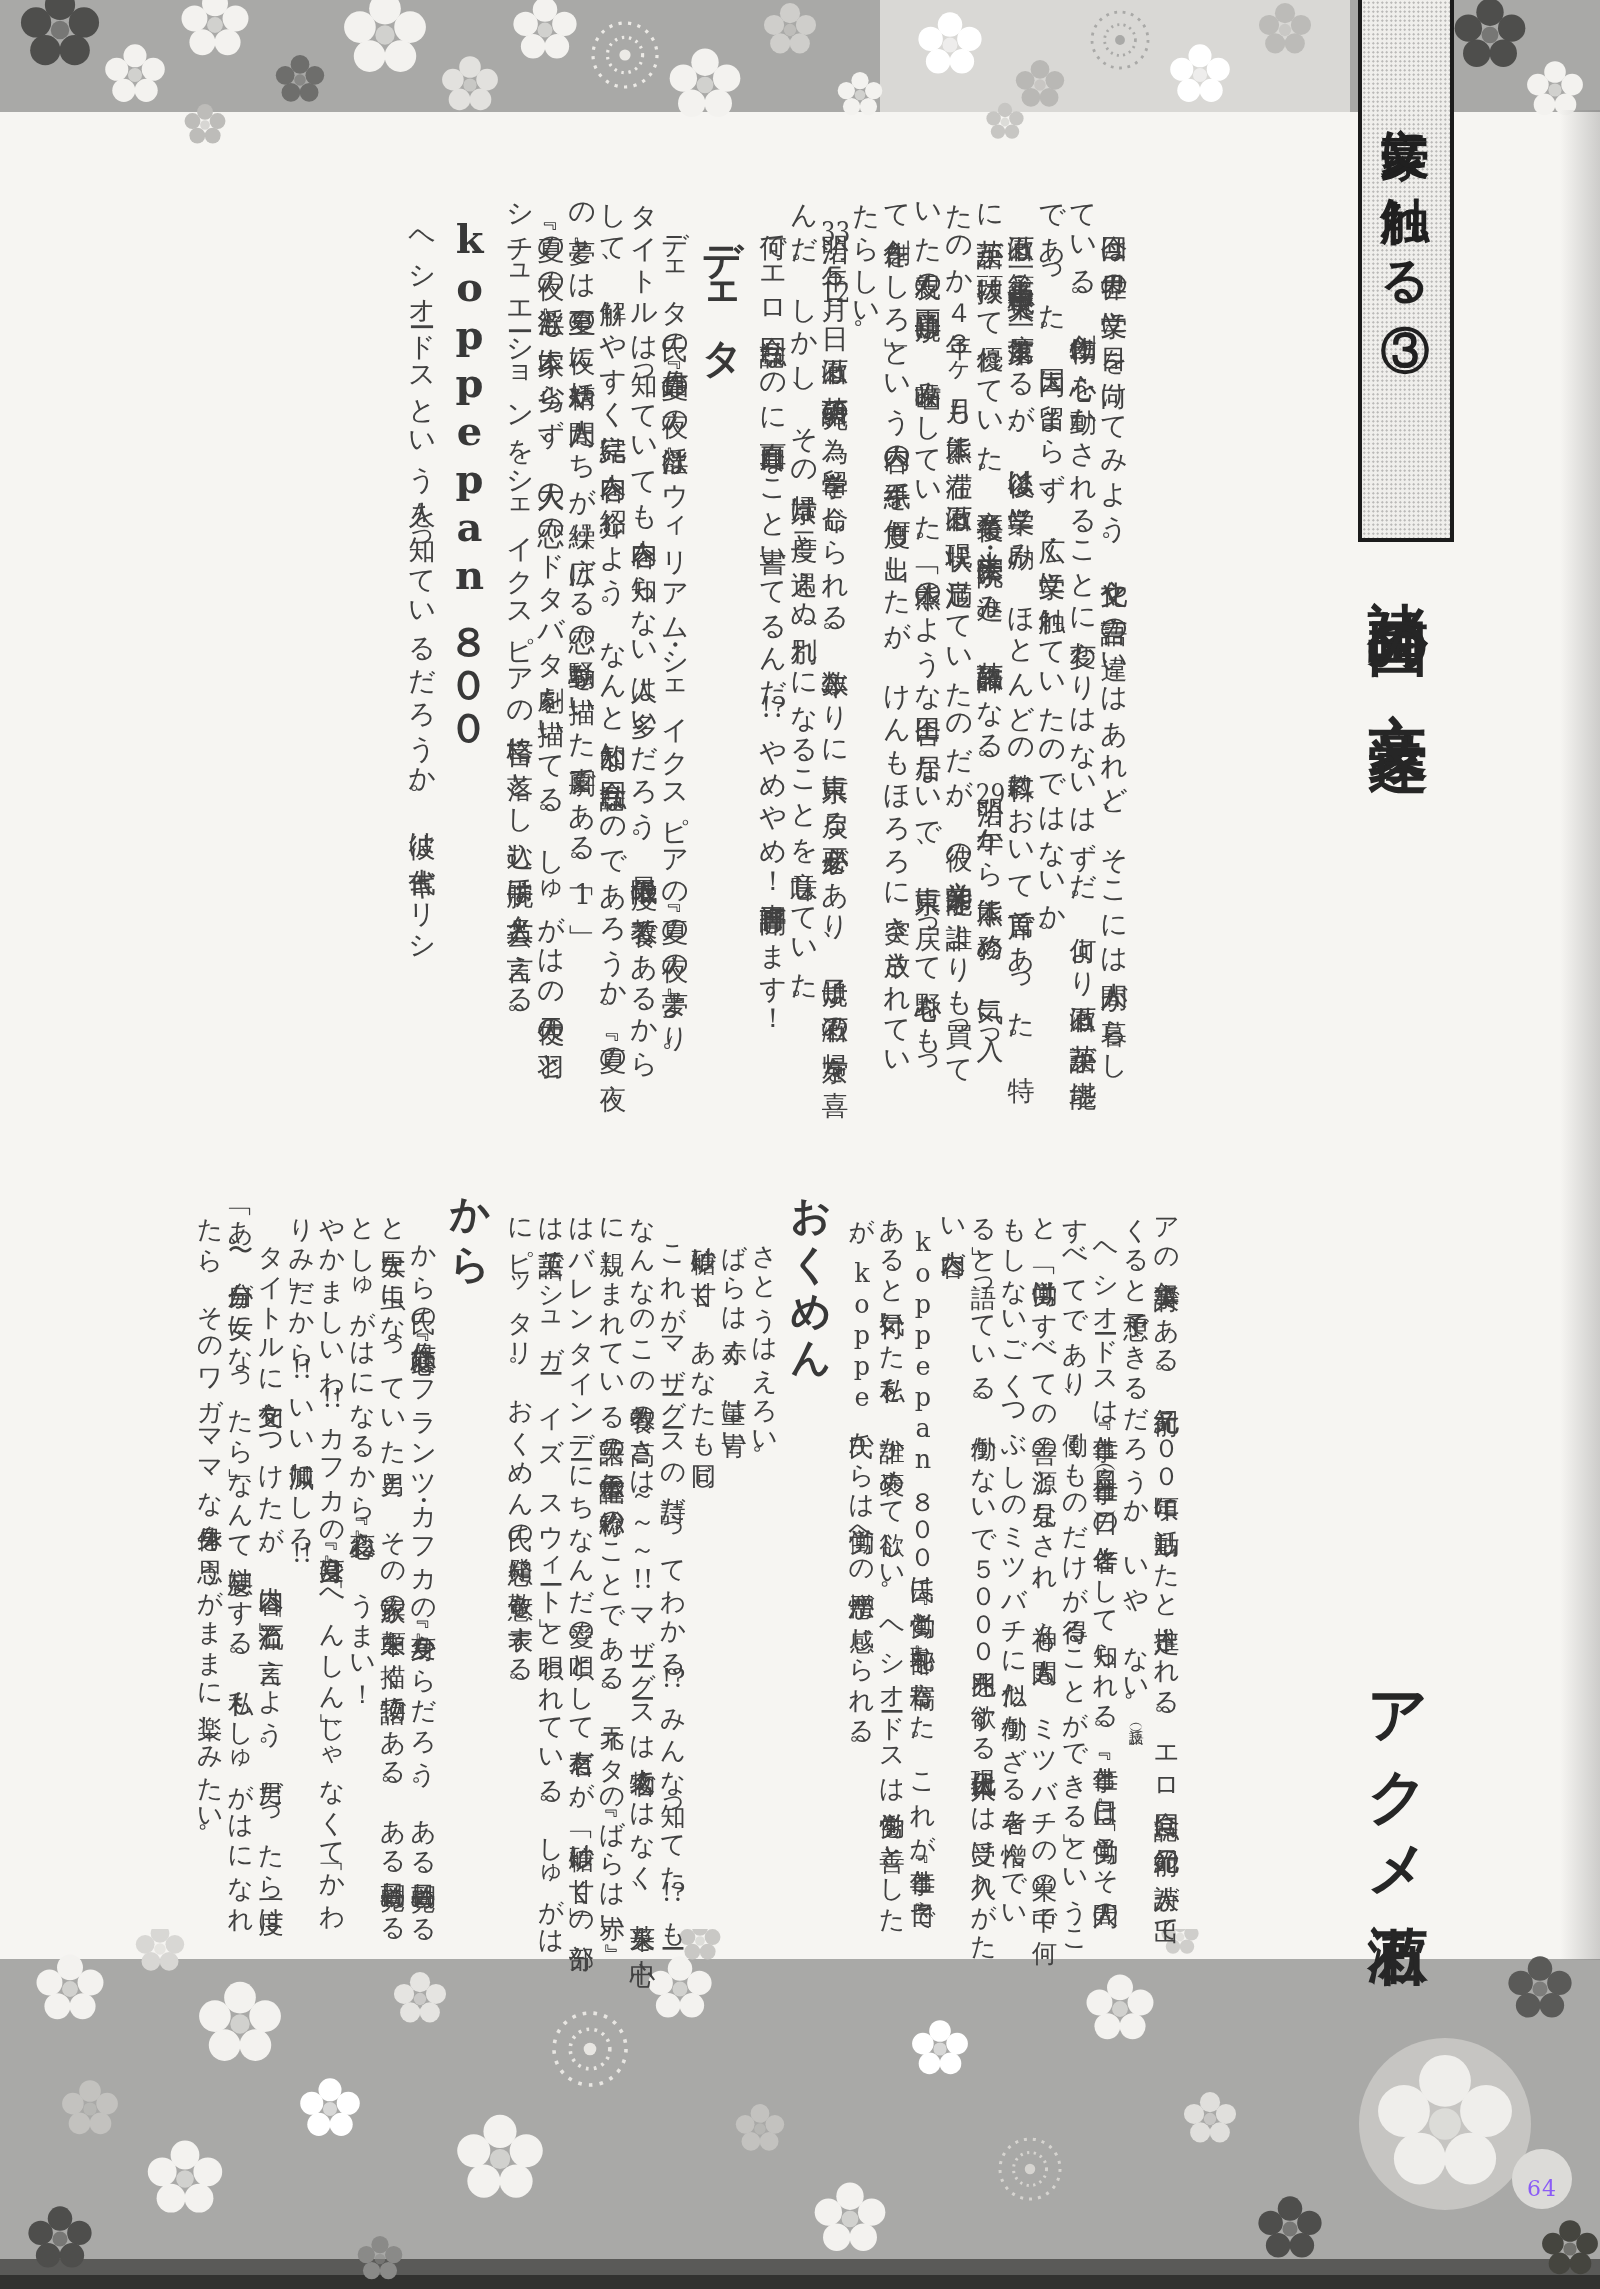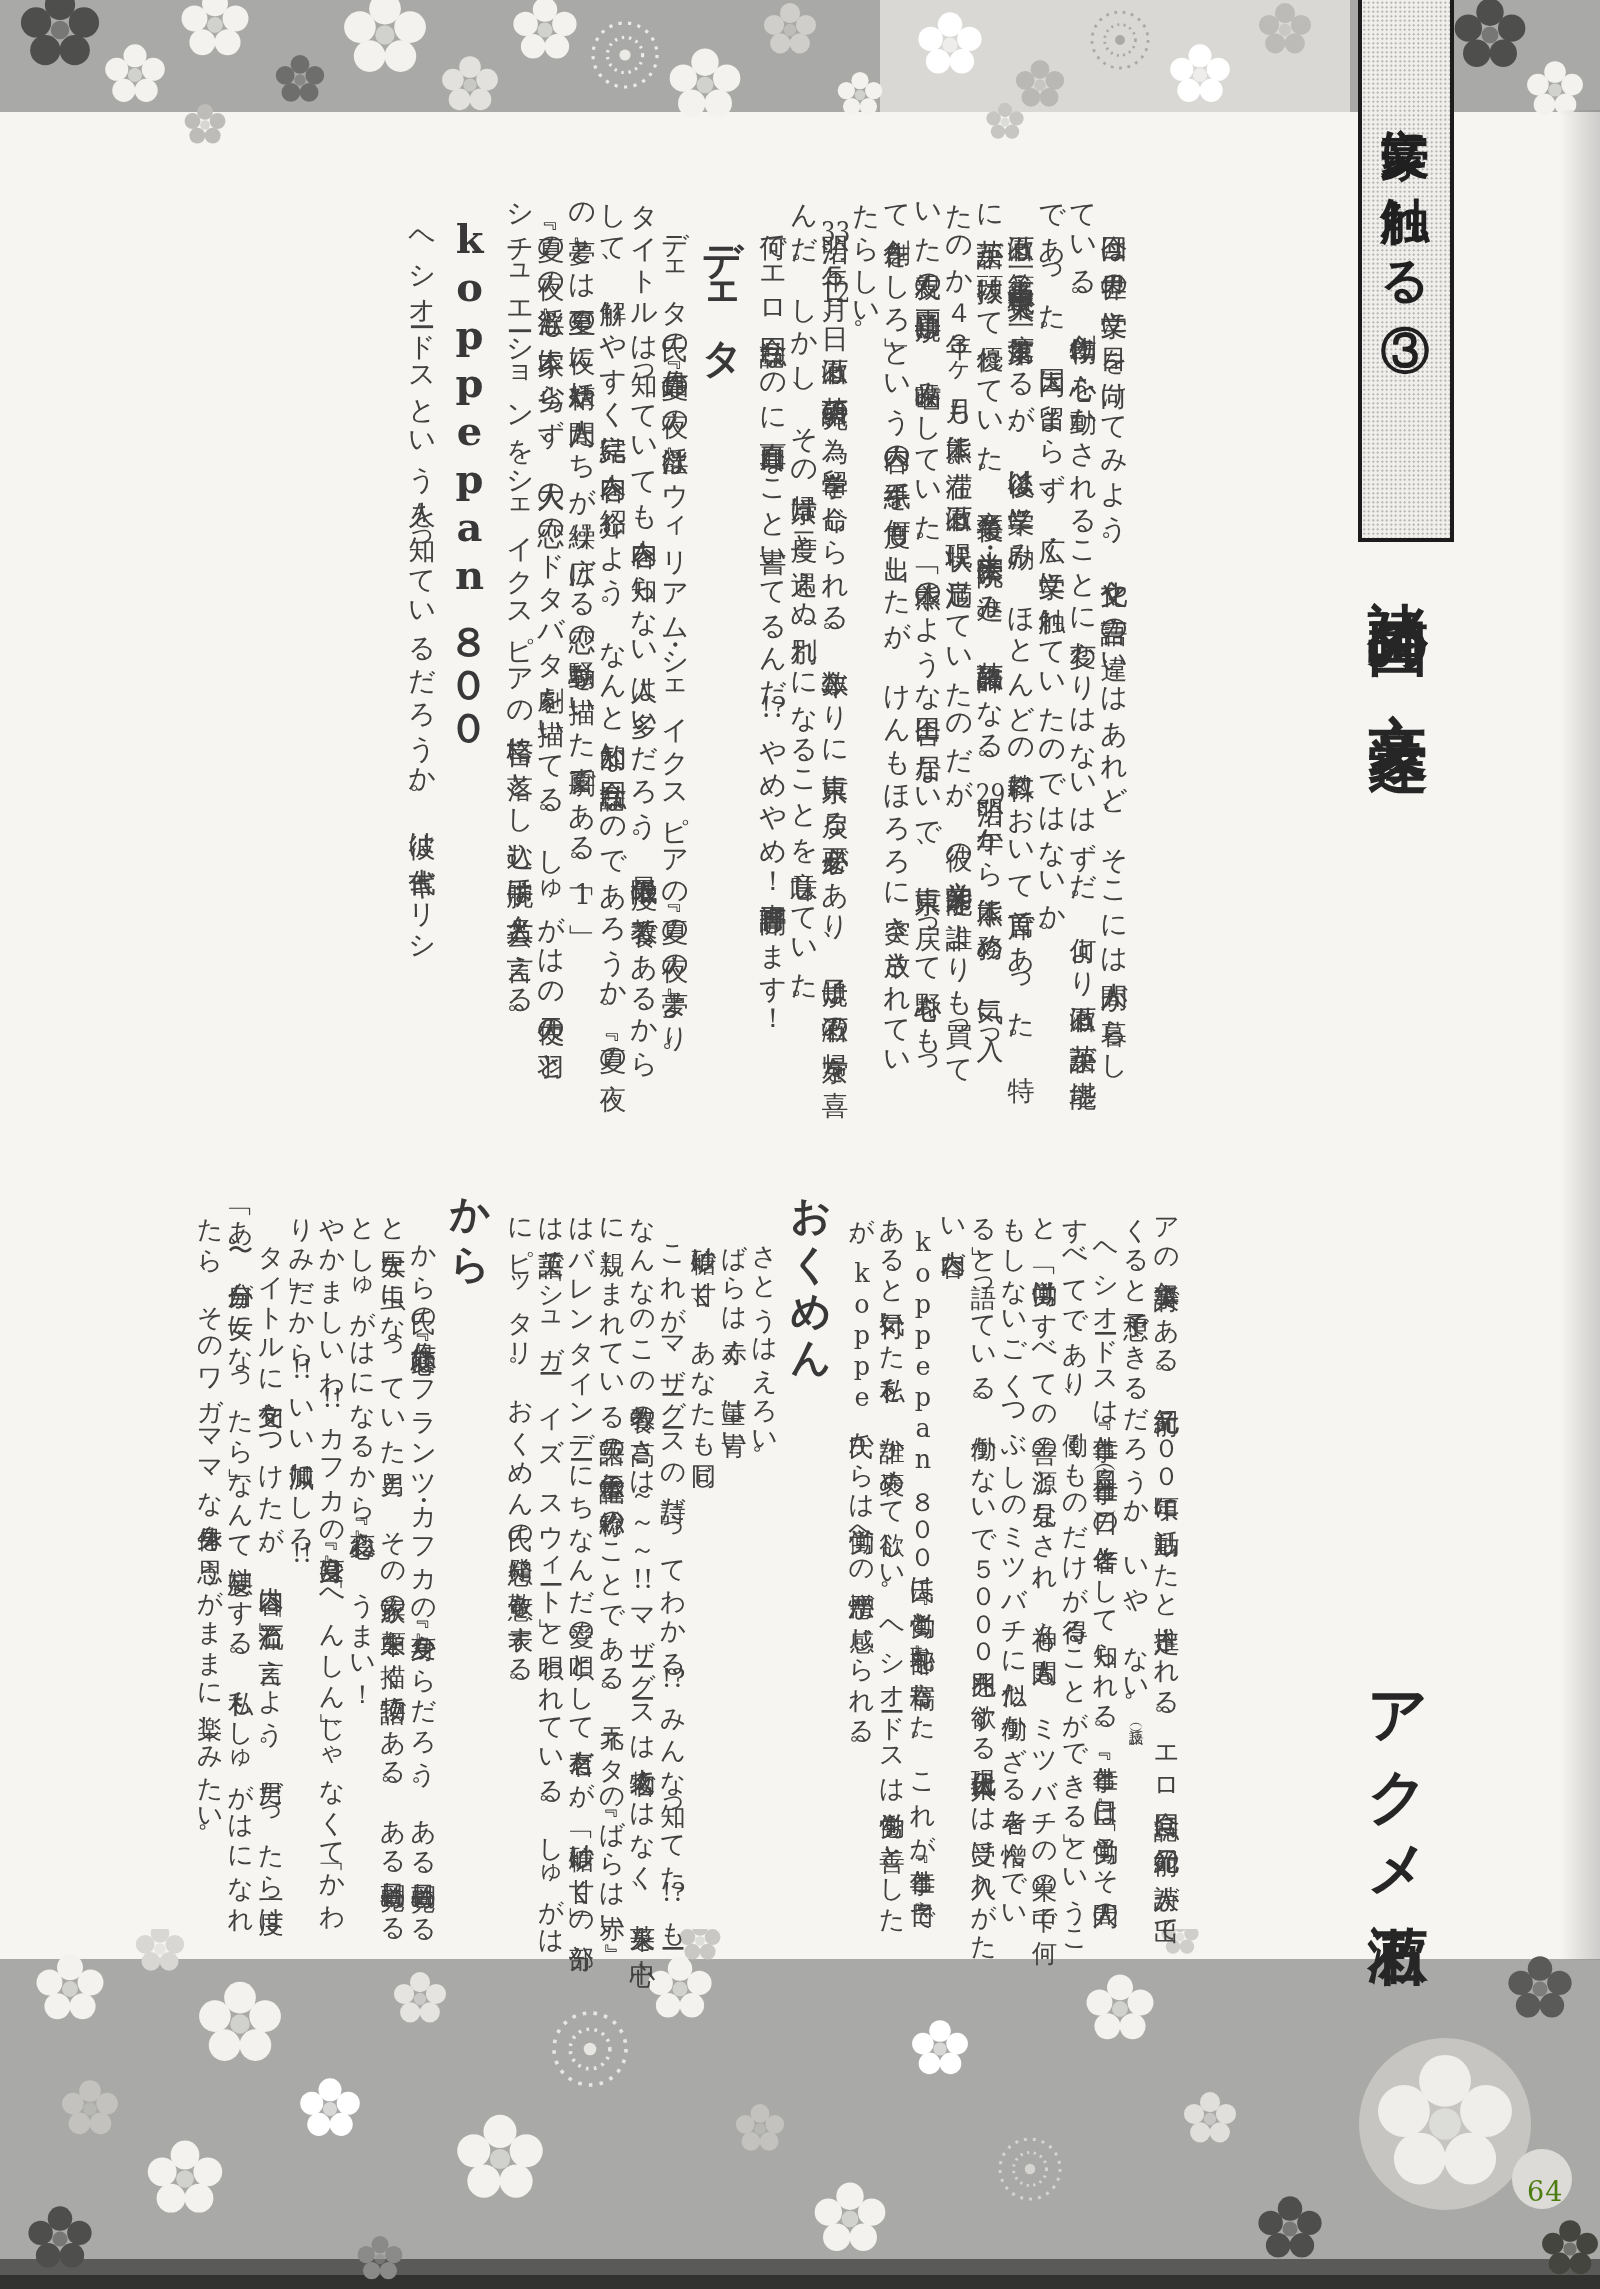--- a/index.html
+++ b/index.html
@@ -56,21 +56,21 @@
   #band2 .hd{padding-inline-start:8px;}
   .h-gothic{font-family:"DejaVu Sans","Liberation Sans",sans-serif;}
   .h-serif{font-family:"DejaVu Serif","Liberation Serif",serif;font-size:33px;letter-spacing:3px;}
   .gap-after{margin-block-end:30px;}
   .tcy{text-combine-upright:all;letter-spacing:0;}
   .lat{text-orientation:upright;letter-spacing:1px;}
   .warichu{font-size:0.58em;letter-spacing:0;}
   
   .page-number{
     position:absolute;left:1527px;top:2176px;
-    font-size:27px;color:#4d7c0f;letter-spacing:1px;
+    font-size:22px;color:#8b5cf6;letter-spacing:1px;
     font-family:"DejaVu Serif","Liberation Serif",serif;
   }
 </style>
 </head>
 <body>
 
 <div class="page">
 
   <svg id="border-top" class="border-svg" width="1600" height="150" viewBox="0 0 1600 150" aria-hidden="true">
     <defs>

